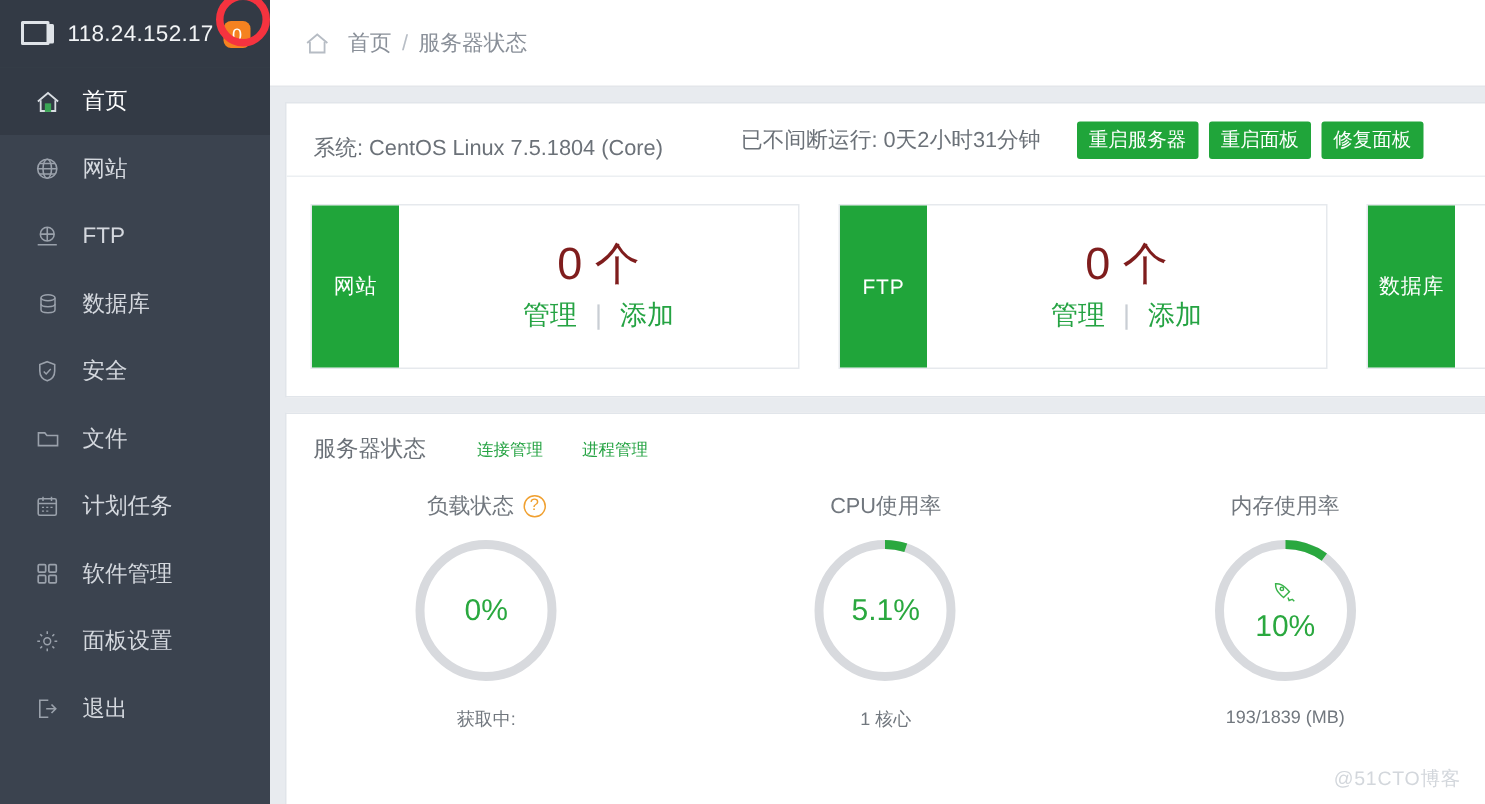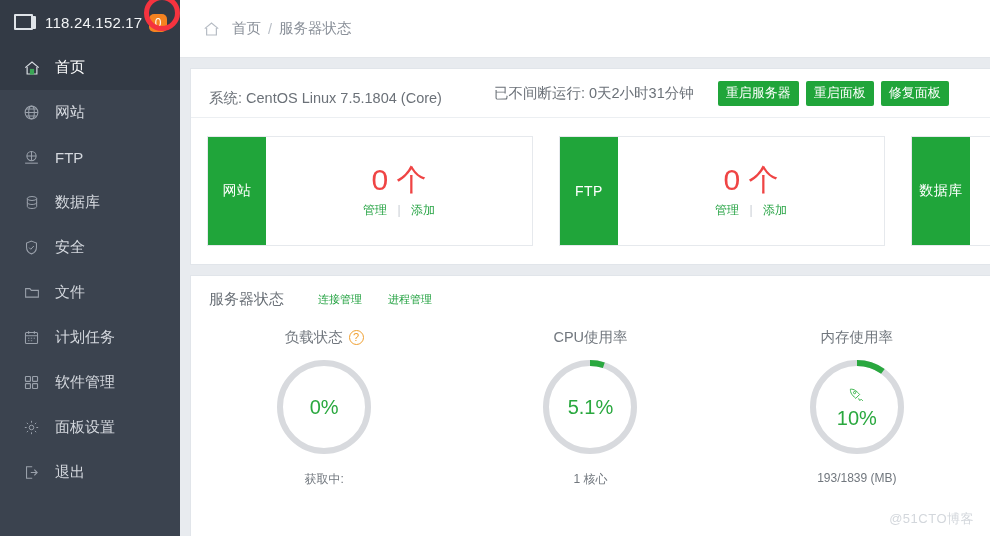--- a/index.html
+++ b/index.html
@@ -245,27 +245,27 @@
   }
   .stat-body {
     flex: 1 1 auto;
     display: flex;
     flex-direction: column;
     align-items: center;
     justify-content: center;
   }
   .stat-num {
     font-size: 30px;
-    color: #ef4444;
+    color: #7f1d1d;
     line-height: 1.15;
     font-weight: normal;
   }
   .stat-links {
     margin-top: 4px;
-    font-size: 12px;
+    font-size: 18px;
     color: #20a53a;
   }
   .stat-links a {
     color: #25a343;
     text-decoration: none;
     cursor: pointer;
   }
   .stat-links .bar { color: #c9ced4; margin: 0 7px; }
 
   .status-card {

